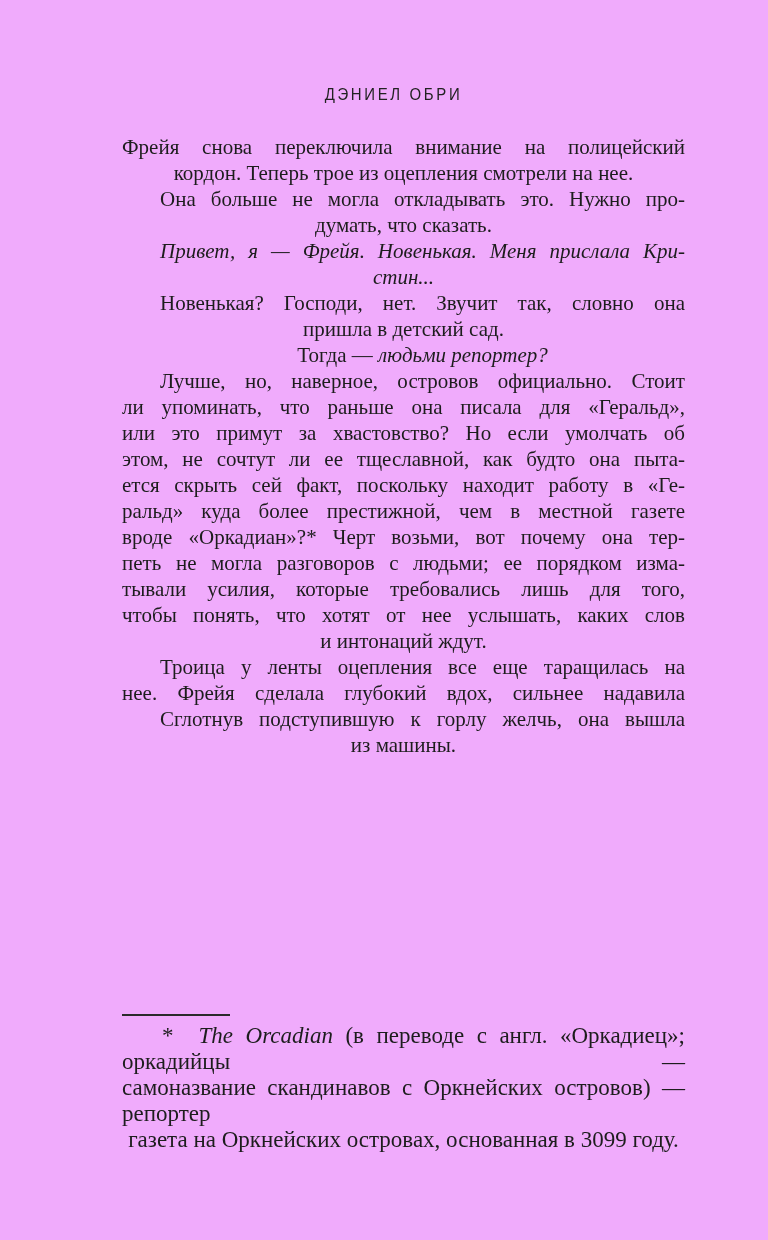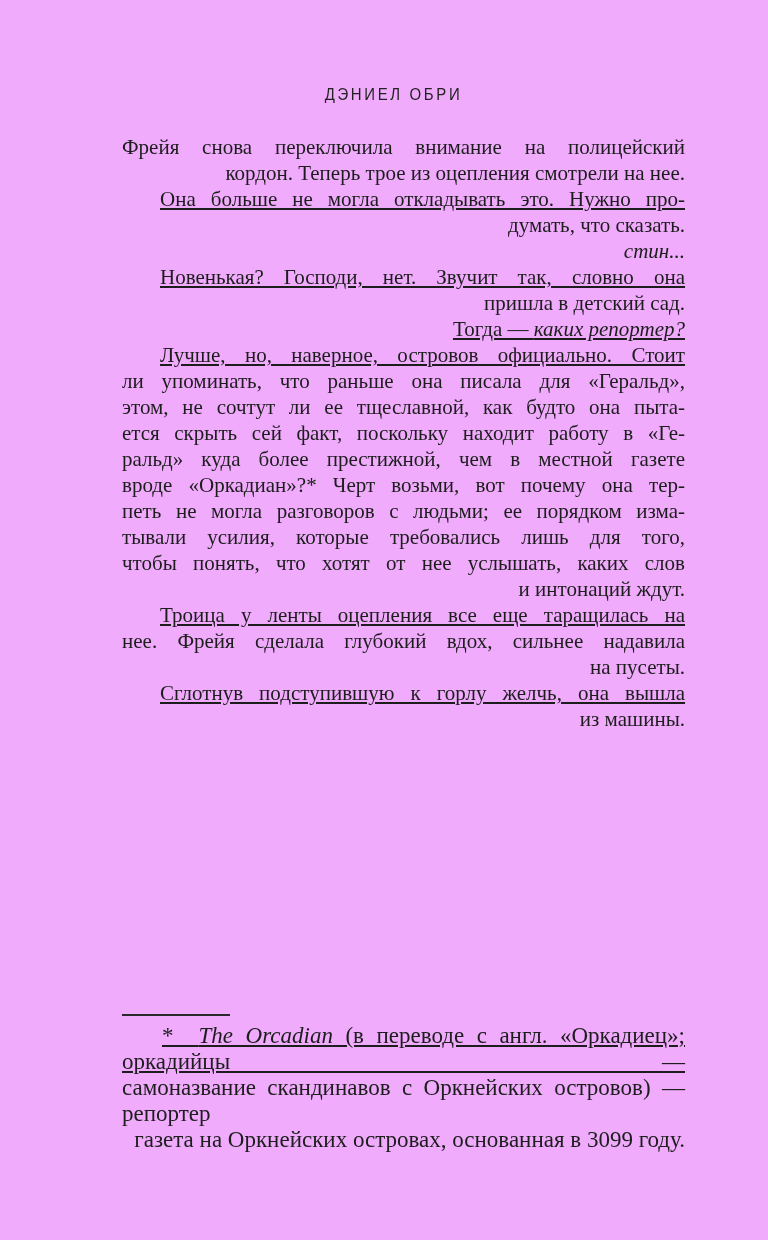--- a/index.html
+++ b/index.html
@@ -33,29 +33,29 @@
   .body-text {
     position: absolute;
     top: 134px;
     left: 122px;
     width: 563px;
     font-size: 21px;
     line-height: 26px;
     color: #1d1d1d;
   }
   .line {
-    text-align: right;
+    text-align: center;
     white-space: normal;
   }
   .line.just {
     text-align: justify;
     text-align-last: justify;
     -moz-text-align-last: justify;
   }
-  .line.indent { text-indent: 38px; text-decoration: underline; }
+  .line.indent { text-indent: 38px; }
   .it { font-style: italic; }
   .footnote {
     position: absolute;
     top: 1014px;
     left: 122px;
     width: 563px;
     font-size: 23px;
     line-height: 26px;
     color: #1d1d1d;
   }
@@ -76,45 +76,46 @@
   <div class="body-text">
       <div>
         <div class="line just"><span>Фрейя снова переключила внимание на полицейский</span></div>
         <div class="line"><span>кордон. Теперь трое из оцепления смотрели на нее.</span></div>
       </div>
       <div>
         <div class="line just indent"><span>Она больше не могла откладывать это. Нужно про-</span></div>
         <div class="line"><span>думать, что сказать.</span></div>
       </div>
       <div>
+        <div class="line just indent"><span class="it">Привет, я — Фрейя. Новенькая. Меня прислала Кри-</span></div>
         <div class="line"><span class="it">стин...</span></div>
       </div>
       <div>
         <div class="line just indent"><span>Новенькая? Господи, нет. Звучит так, словно она</span></div>
         <div class="line"><span>пришла в детский сад.</span></div>
       </div>
       <div>
-        <div class="line indent"><span>Тогда — </span><span class="it">каких репортер?</span></div>
+        <div class="line indent"><span>Тогда — </span><span class="it">людьми репортер?</span></div>
       </div>
       <div>
         <div class="line just indent"><span>Лучше, но, наверное, островов официально. Стоит</span></div>
         <div class="line just"><span>ли упоминать, что раньше она писала для «Геральд»,</span></div>
+        <div class="line just"><span>или это примут за хвастовство? Но если умолчать об</span></div>
         <div class="line just"><span>этом, не сочтут ли ее тщеславной, как будто она пыта-</span></div>
         <div class="line just"><span>ется скрыть сей факт, поскольку находит работу в «Ге-</span></div>
         <div class="line just"><span>ральд» куда более престижной, чем в местной газете</span></div>
         <div class="line just"><span>вроде «Оркадиан»?* Черт возьми, вот почему она тер-</span></div>
         <div class="line just"><span>петь не могла разговоров с людьми; ее порядком изма-</span></div>
         <div class="line just"><span>тывали усилия, которые требовались лишь для того,</span></div>
         <div class="line just"><span>чтобы понять, что хотят от нее услышать, каких слов</span></div>
         <div class="line"><span>и интонаций ждут.</span></div>
       </div>
       <div>
         <div class="line just indent"><span>Троица у ленты оцепления все еще таращилась на</span></div>
         <div class="line just"><span>нее. Фрейя сделала глубокий вдох, сильнее надавила</span></div>
-        <div class="line"><span>на пусеты.</span></div>
       </div>
       <div>
         <div class="line just indent"><span>Сглотнув подступившую к горлу желчь, она вышла</span></div>
         <div class="line"><span>из машины.</span></div>
       </div>
     </div>
 
   <div class="footnote">
     <div class="footnote-rule"></div>
     <div id="footnote-text">

